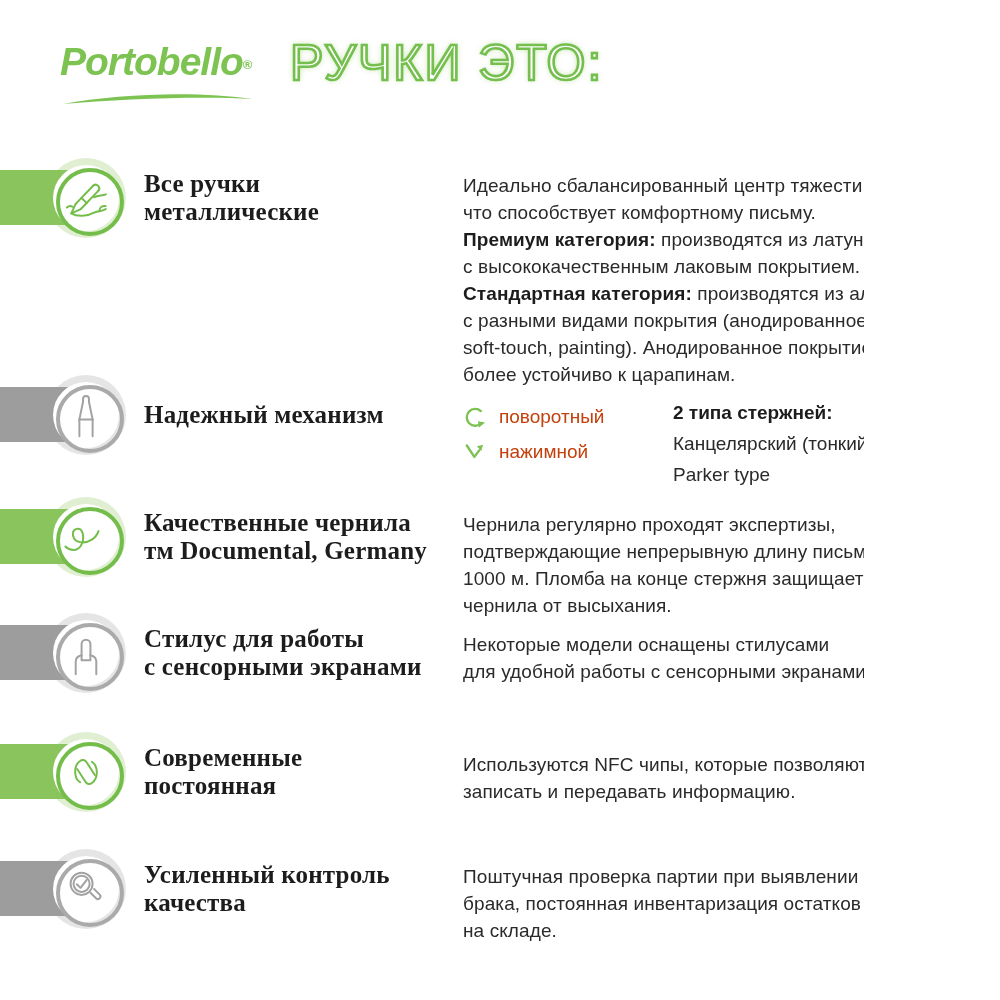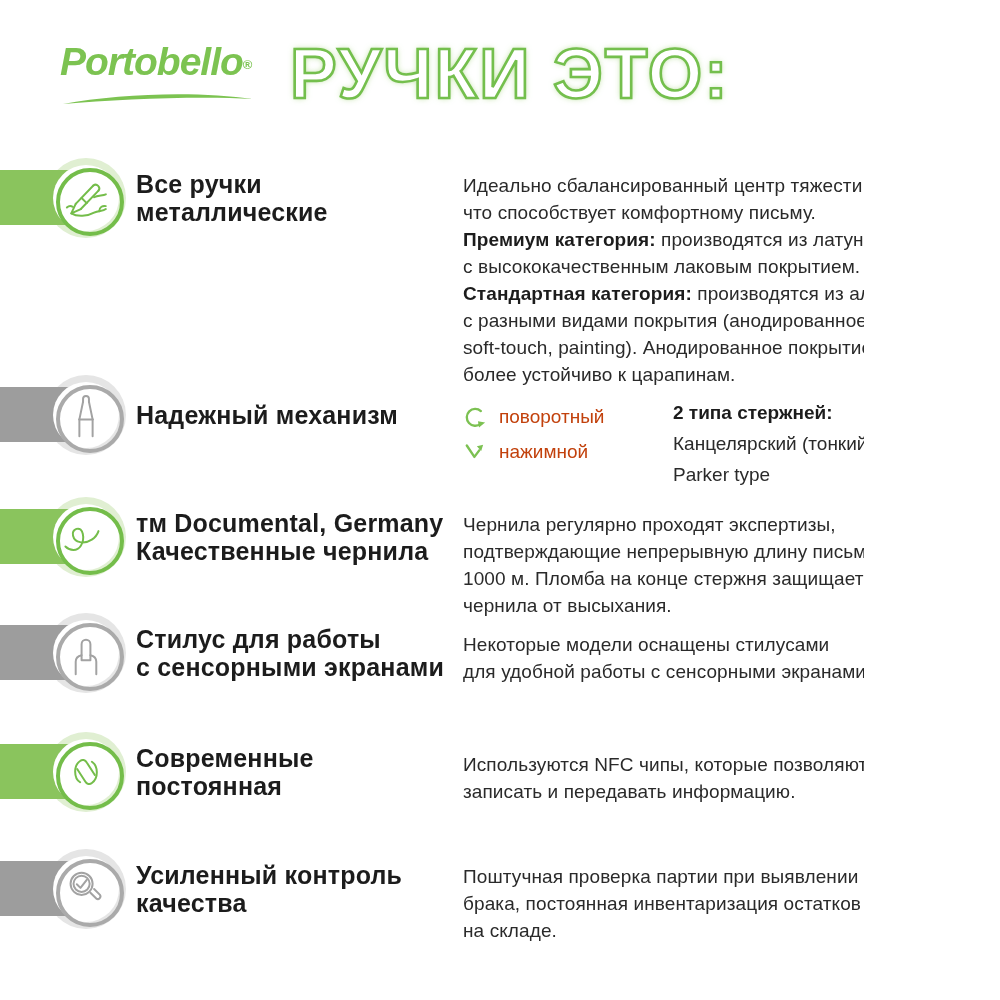--- a/index.html
+++ b/index.html
@@ -8,21 +8,21 @@
   .canvas { position:relative; width:864px; height:1000px; background:#fff; overflow:hidden; }
 
   
   .logo-wrap { position:absolute; left:60px; top:40px; width:210px; height:70px; }
   .logo-text { font-style:italic; font-weight:bold; font-size:39px; letter-spacing:-1px; color:#7cc351; }
   .logo-reg { font-size:13px; font-weight:bold; color:#7cc351; vertical-align:super; }
   .swoosh { position:absolute; left:0; top:50px; }
 
   .headline {
     position:absolute; left:290px; top:34px;
-    font-size:70px; font-weight:bold; letter-spacing:2px;
+    font-size:50px; font-weight:normal; letter-spacing:2px;
     color:#ffffff;
     -webkit-text-stroke:2.6px #74bf4d;
     text-shadow:0 0 6px rgba(158,209,116,.75), 0 0 2px rgba(158,209,116,.9);
   }
 
   
   .row { position:absolute; left:0; width:1000px; height:80px; }
   .halo { position:absolute; left:46px; top:0; width:80px; height:80px; border-radius:50%; }
   .bar  { position:absolute; left:0; top:12px; width:100px; height:55px; }
   .disc { position:absolute; left:53px; top:7px; width:66px; height:66px; border-radius:50%;
@@ -34,22 +34,22 @@
   .row.green .disc::after { border-color:#74bd4a; }
   .row.green .glyph { color:#74bd4a; }
   .row.gray .halo { background:#e5e5e5; }
   .row.gray .bar  { background:#9d9d9d; }
   .row.gray .disc::after { border-color:#aaaaaa; }
   .row.gray .glyph { color:#a2a2a2; }
   .glyph { position:relative; width:50px; height:50px; }
   .glyph path, .glyph circle { fill:none; stroke:currentColor; stroke-width:2.7;
           stroke-linecap:round; stroke-linejoin:round; }
 
-  .title { position:absolute; left:136px; top:50%; transform:translateY(-50%);
-           font-size:25px; font-weight:bold; color:#1c1c1c; line-height:28px; letter-spacing:0.2px; }
+  .title { position:absolute; left:144px; top:50%; transform:translateY(-50%);
+           font-size:25px; font-weight:bold; color:#1c1c1c; line-height:28px; letter-spacing:0.2px;font-family:Liberation Serif, serif; }
   .title span { display:block; }
 
   .body { position:absolute; left:463px; top:14px; width:540px;
           font-size:19px; line-height:27px; color:#2a2a2a; letter-spacing:0.1px; }
   .body p { white-space:pre-line; }
   .body strong { font-weight:bold; color:#1c1c1c; }
 
   
   .mech-body { position:absolute; left:463px; top:24px; width:540px; }
   .mech-list { position:absolute; left:0; top:0; }
@@ -152,22 +152,22 @@
 
   <div class="row green" style="top:497px">
     <div class="halo"></div>
     <div class="bar"></div>
     <div class="disc">
       <svg class="glyph" viewBox="0 0 68 68">
         <path d="M6,47 C12,53 22,54 27,46 C33,36 30,20 21,23 C13,26 15,39 26,41 C38,43 48,35 51,26"></path>
       </svg>
     </div>
     <h3 class="title">
+      <span>Качественные чернила</span>
       <span>тм Documental, Germany</span>
-      <span>Качественные чернила</span>
     </h3>
     <div class="body">
         <p>Чернила регулярно проходят экспертизы,
 подтверждающие непрерывную длину письма
 1000 м. Пломба на конце стержня защищает
 чернила от высыхания.</p>
       </div>
   </div>
 
   <div class="row gray" style="top:613px">

